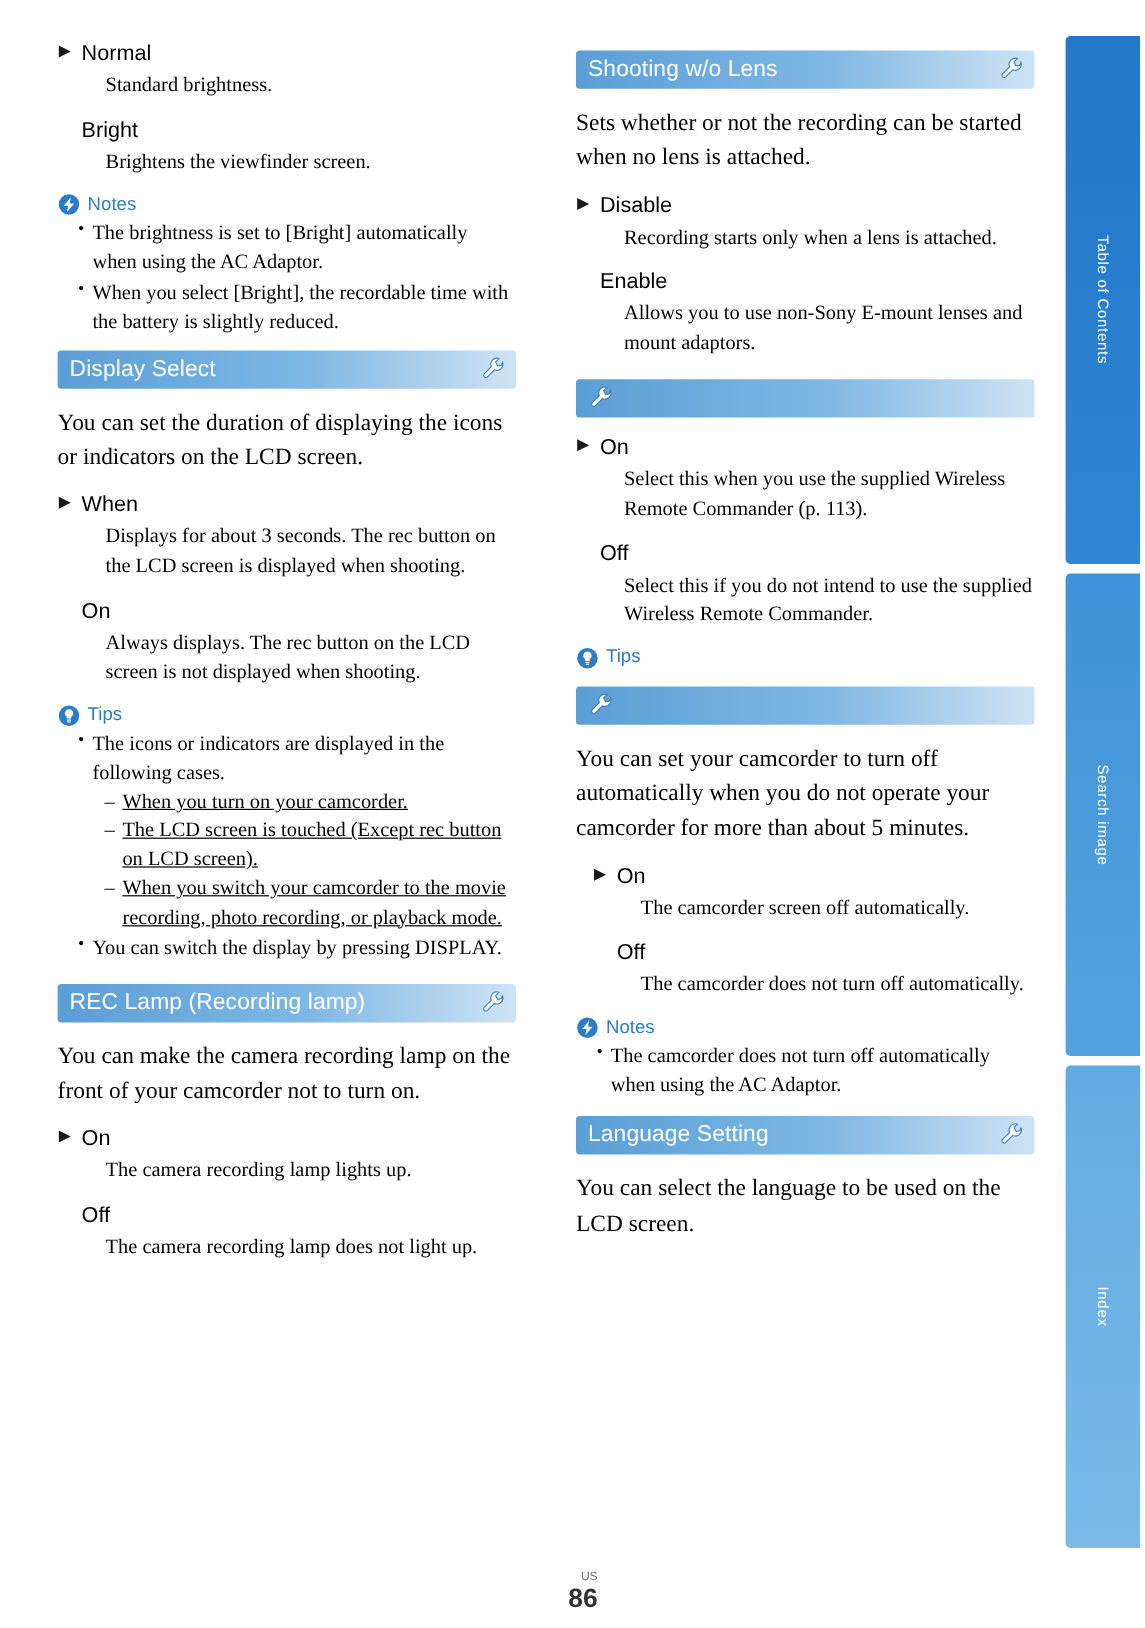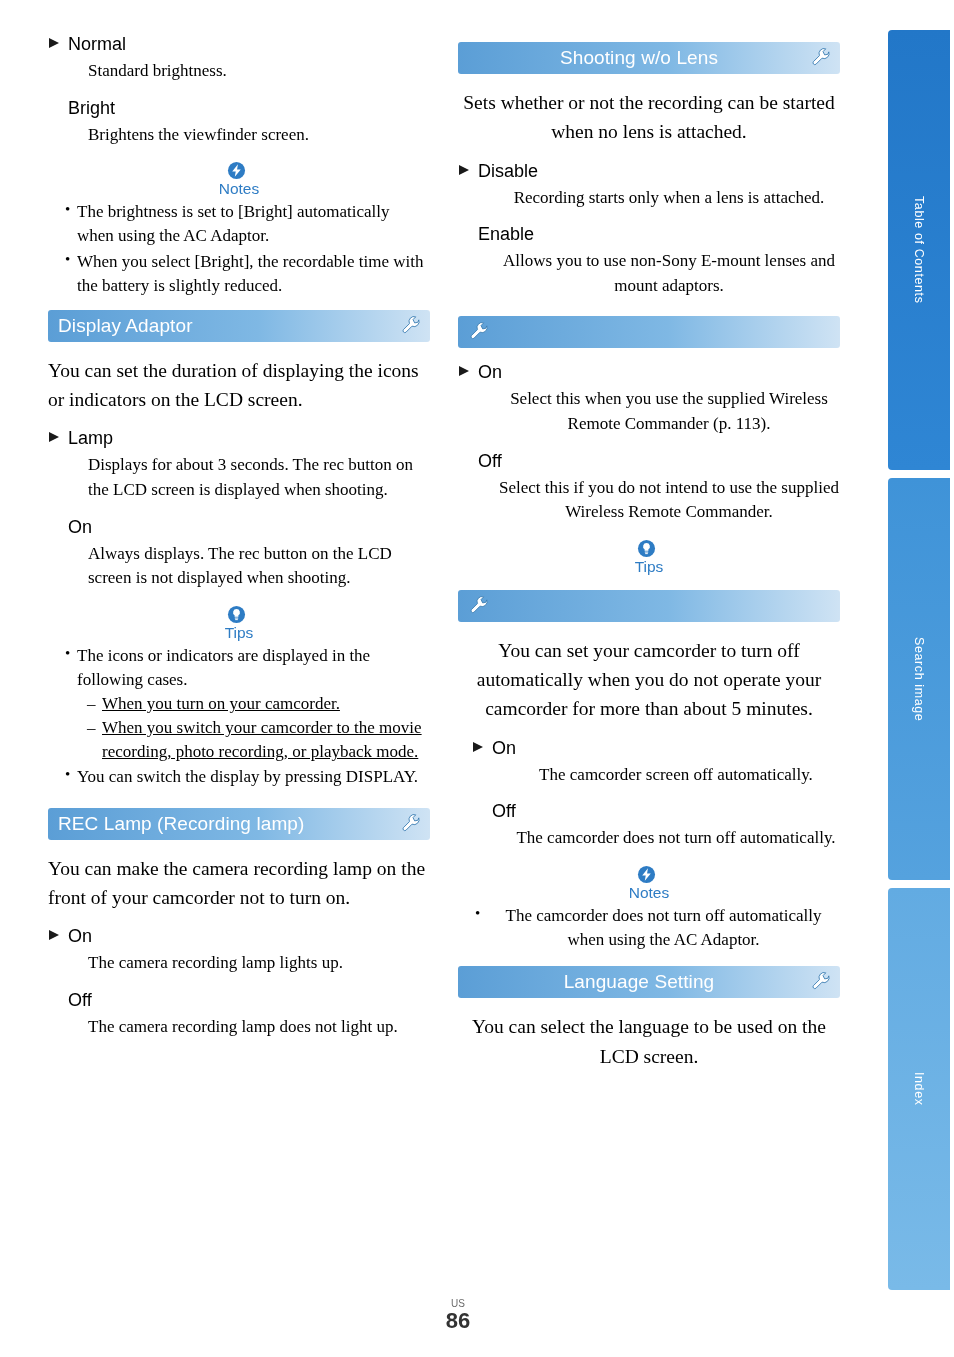--- a/index.html
+++ b/index.html
@@ -42,21 +42,21 @@
   .tab-search { top: 448px; height: 402px; background: linear-gradient(to bottom, #3f93d8, #55a2de); }
   .tab-index { top: 858px; height: 402px; background: linear-gradient(to bottom, #62abe2, #79bae8); }
 
   
   .col {
     position: absolute;
     top: 34px;
     width: 382px;
   }
   .col-left  { left: 48px; }
-  .col-right { left: 458px; text-align: center; }
+  .col-right { left: 480px; }
 
   
   .sec {
     height: 32px;
     background: linear-gradient(to right, #5b9ed6 0%, #7fb8e4 55%, #cfe3f4 100%);
     border-radius: 3px;
     display: flex;
     align-items: center;
     padding: 0 8px 0 10px;
     margin-bottom: 14px;
@@ -100,21 +100,20 @@
     line-height: 1.45;
     margin: 0 0 14px 0;
     padding-left: 40px;
   }
 
   
   .callout-head {
     display: flex;
     align-items: center;
     margin: 6px 0 2px 0;
-    flex-direction: column;
   }
   .callout-head .badge { width: 19px; height: 19px; margin-right: 6px; flex: 0 0 auto; }
   .callout-head .ctext {
     font-family: "Liberation Sans", sans-serif;
     font-size: 15.5px;
     color: #2e7cc4;
   }
   ul.bullets {
     margin: 0 0 12px 0;
     padding-left: 17px;
@@ -150,23 +149,23 @@
     content: "\2013";
     position: absolute;
     left: 0;
     top: 0;
   }
 
   
   .footer {
     position: absolute;
     left: 418px;
-    bottom: 25px;
+    bottom: 14px;
     width: 80px;
-    text-align: center;
+    text-align: right;
   }
   .footer .us {
     font-family: "Liberation Sans", sans-serif;
     font-size: 10px;
     color: #6b6b6b;
     line-height: 1;
   }
   .footer .pg {
     font-family: "Liberation Sans", sans-serif;
     font-size: 22px;
@@ -215,36 +214,36 @@
         </svg>
     </span>
     <span class="ctext">Notes</span>
   </div>
   <ul class="bullets">
     <li>The brightness is set to [Bright] automatically when using the AC Adaptor.</li>
     <li>When you select [Bright], the recordable time with the battery is slightly reduced.</li>
   </ul>
 
   <div class="sec">
-    <span class="sec-title">Display Adaptor</span>
+    <span class="sec-title">Display Select</span>
     <span class="wrench">
       <svg width="22" height="22" viewBox="0 0 24 24">
           <path d="M20.5 5.3a5.5 5.5 0 0 1-7.4 6.9l-6.6 6.6a2 2 0 0 1-2.8-2.8l6.6-6.6A5.5 5.5 0 0 1 17.2 2l-3 3 1.8 3.6L19.4 8z" fill="#ffffff" stroke="#3d7fb3" stroke-width="1"></path>
         </svg>
     </span>
   </div>
   <p class="para">You can set the duration of displaying the icons or indicators on the LCD screen.</p>
 
   <div class="opt">
     <span class="tri">
       <svg width="12" height="12" viewBox="0 0 12 12">
           <polygon points="1,1 11,6 1,11" fill="#1a1a1a"></polygon>
         </svg>
     </span>
-    <span class="opt-label">Lamp</span>
+    <span class="opt-label">When</span>
   </div>
   <p class="desc">Displays for about 3 seconds. The rec button on the LCD screen is displayed when shooting.</p>
 
   <div class="opt indent">
     <span class="opt-label">On</span>
   </div>
   <p class="desc">Always displays. The rec button on the LCD screen is not displayed when shooting.</p>
 
   <div class="callout-head">
     <span class="badge">
@@ -255,20 +254,21 @@
           <rect x="8.6" y="14.9" width="2.8" height="1" fill="#ffffff"></rect>
         </svg>
     </span>
     <span class="ctext">Tips</span>
   </div>
   <ul class="bullets">
     <li>
       <span>The icons or indicators are displayed in the following cases.</span>
       <ul class="sub">
         <li>When you turn on your camcorder.</li>
+        <li>The LCD screen is touched (Except rec button on LCD screen).</li>
         <li>When you switch your camcorder to the movie recording, photo recording, or playback mode.</li>
       </ul>
     </li>
     <li>You can switch the display by pressing DISPLAY.</li>
   </ul>
 
   <div class="sec" style="margin-top:18px">
     <span class="sec-title">REC Lamp (Recording lamp)</span>
     <span class="wrench">
       <svg width="22" height="22" viewBox="0 0 24 24">

